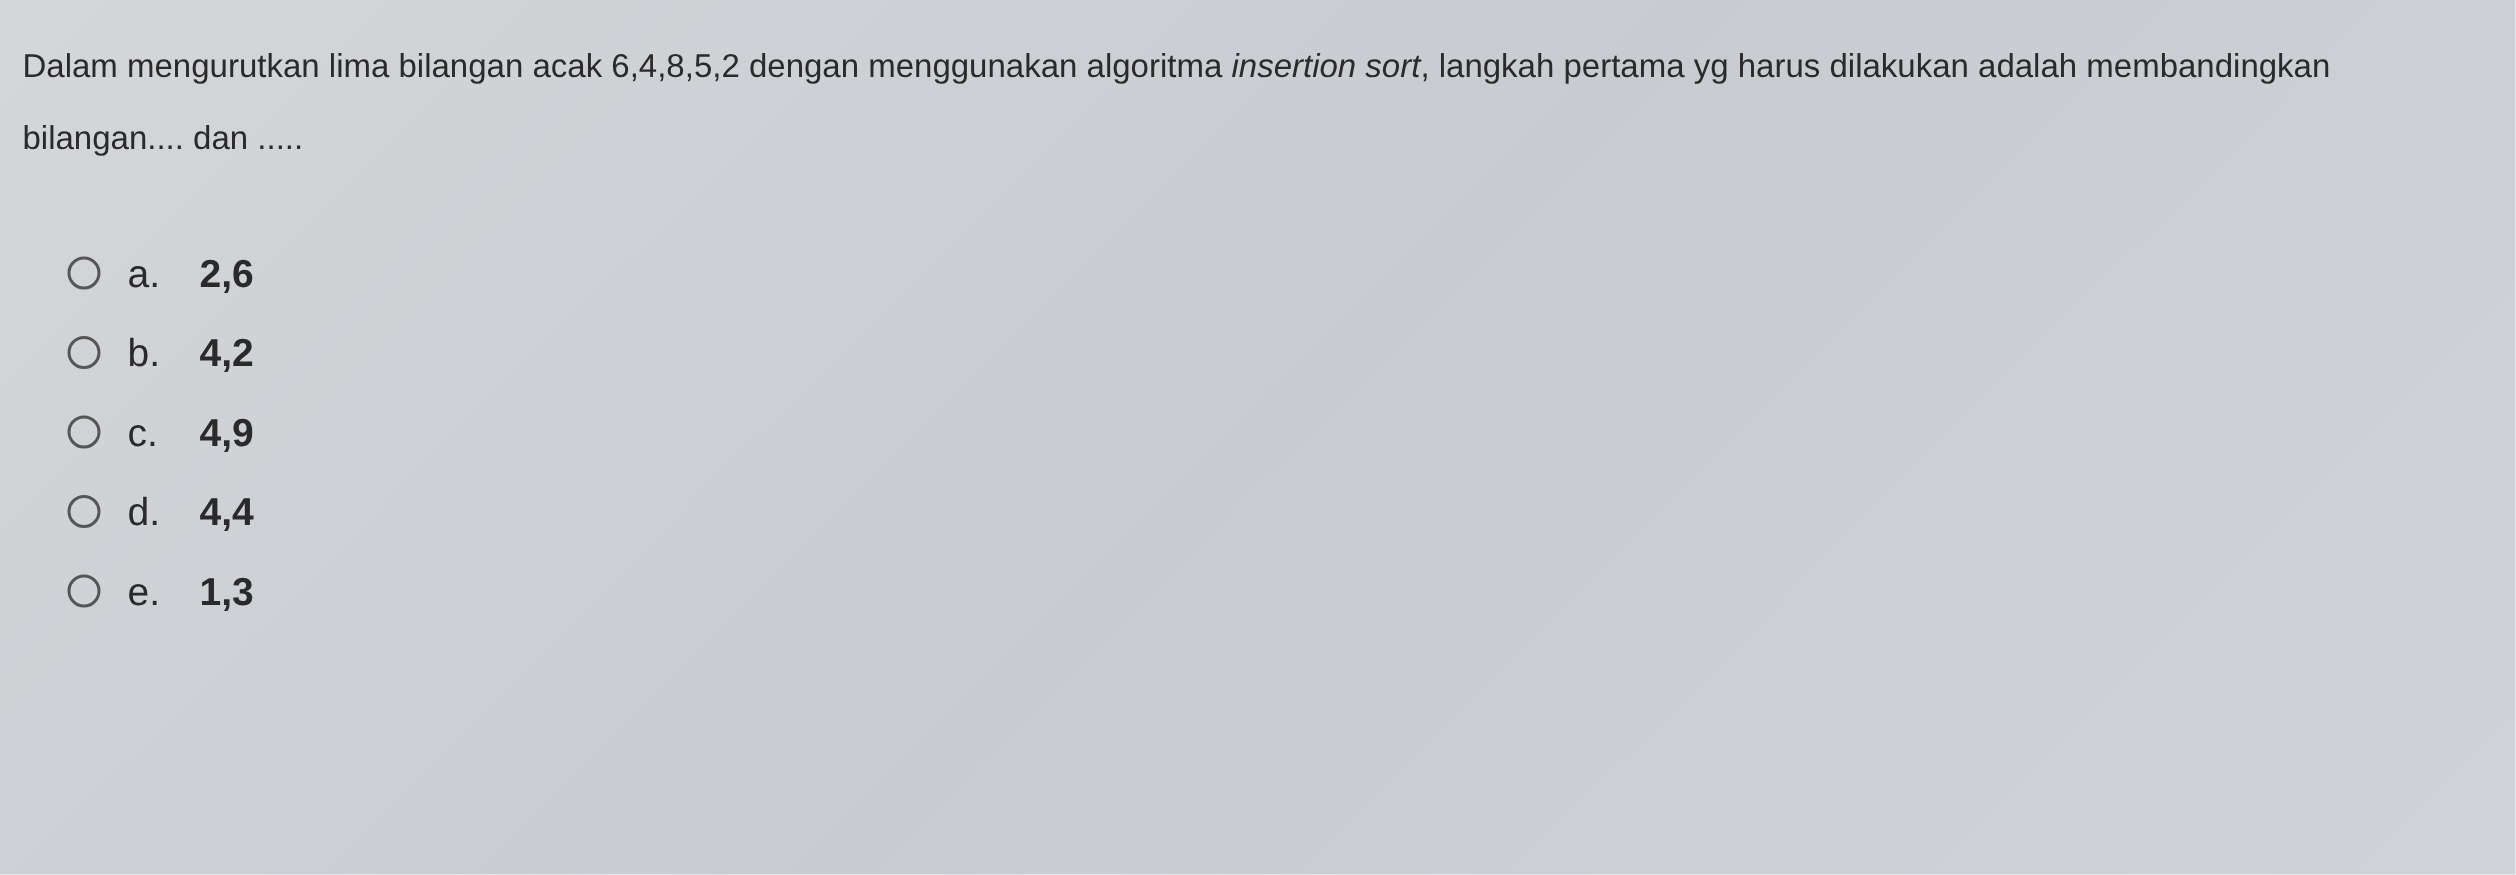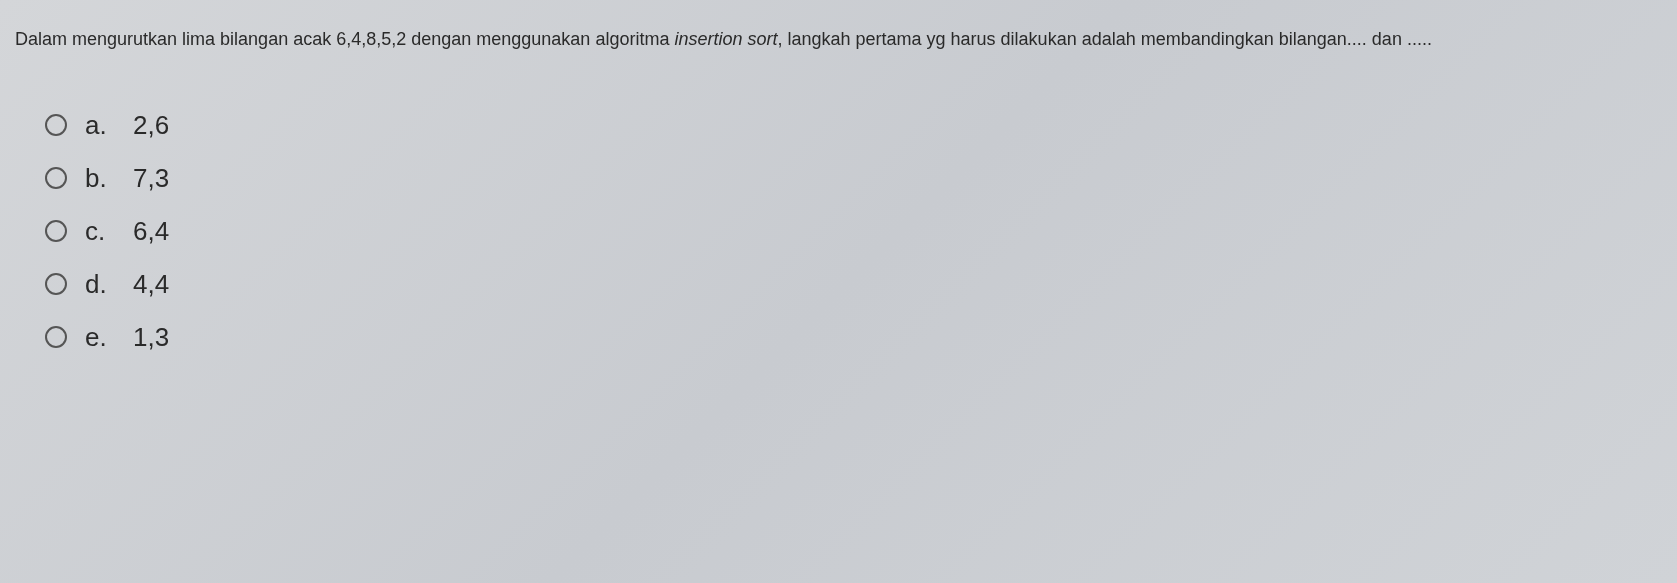--- a/index.html
+++ b/index.html
@@ -9,21 +9,21 @@
     }
     body {
       font-family: 'Segoe UI', Tahoma, Geneva, Verdana, sans-serif;
       background: linear-gradient(135deg, #d4d6d9 0%, #c8cbd0 50%, #d0d3d7 100%);
       width: 1677px;
       height: 583px;
       padding: 20px 15px;
       color: #2a2a2a;
     }
     .question-text {
-      font-size: 18px;
+      font-size: 22px;
       line-height: 2.2;
       color: #2a2a2a;
       margin-bottom: 50px;
       font-weight: 400;
     }
     .question-text .italic {
       font-style: italic;
     }
     .options {
       padding-left: 30px;
@@ -41,45 +41,45 @@
       border: 2px solid #555;
       border-radius: 50%;
       margin-right: 18px;
       flex-shrink: 0;
     }
     .option-letter {
       margin-right: 18px;
       min-width: 30px;
     }
     .option-value {
-      font-weight: 400;
+      font-weight: 700;
     }
   </style>
 </head>
 <body>
 
 <div class="question-text">
   <span>Dalam mengurutkan lima bilangan acak 6,4,8,5,2 dengan menggunakan algoritma </span><span class="italic">insertion sort</span><span>, langkah pertama yg harus dilakukan adalah membandingkan bilangan.... dan .....</span>
 </div>
 
 <div class="options">
   <div class="option">
     <span class="radio-circle"></span>
     <span class="option-letter">a.</span>
     <span class="option-value">2,6</span>
   </div>
   <div class="option">
     <span class="radio-circle"></span>
     <span class="option-letter">b.</span>
-    <span class="option-value">7,3</span>
+    <span class="option-value">4,2</span>
   </div>
   <div class="option">
     <span class="radio-circle"></span>
     <span class="option-letter">c.</span>
-    <span class="option-value">6,4</span>
+    <span class="option-value">4,9</span>
   </div>
   <div class="option">
     <span class="radio-circle"></span>
     <span class="option-letter">d.</span>
     <span class="option-value">4,4</span>
   </div>
   <div class="option">
     <span class="radio-circle"></span>
     <span class="option-letter">e.</span>
     <span class="option-value">1,3</span>

